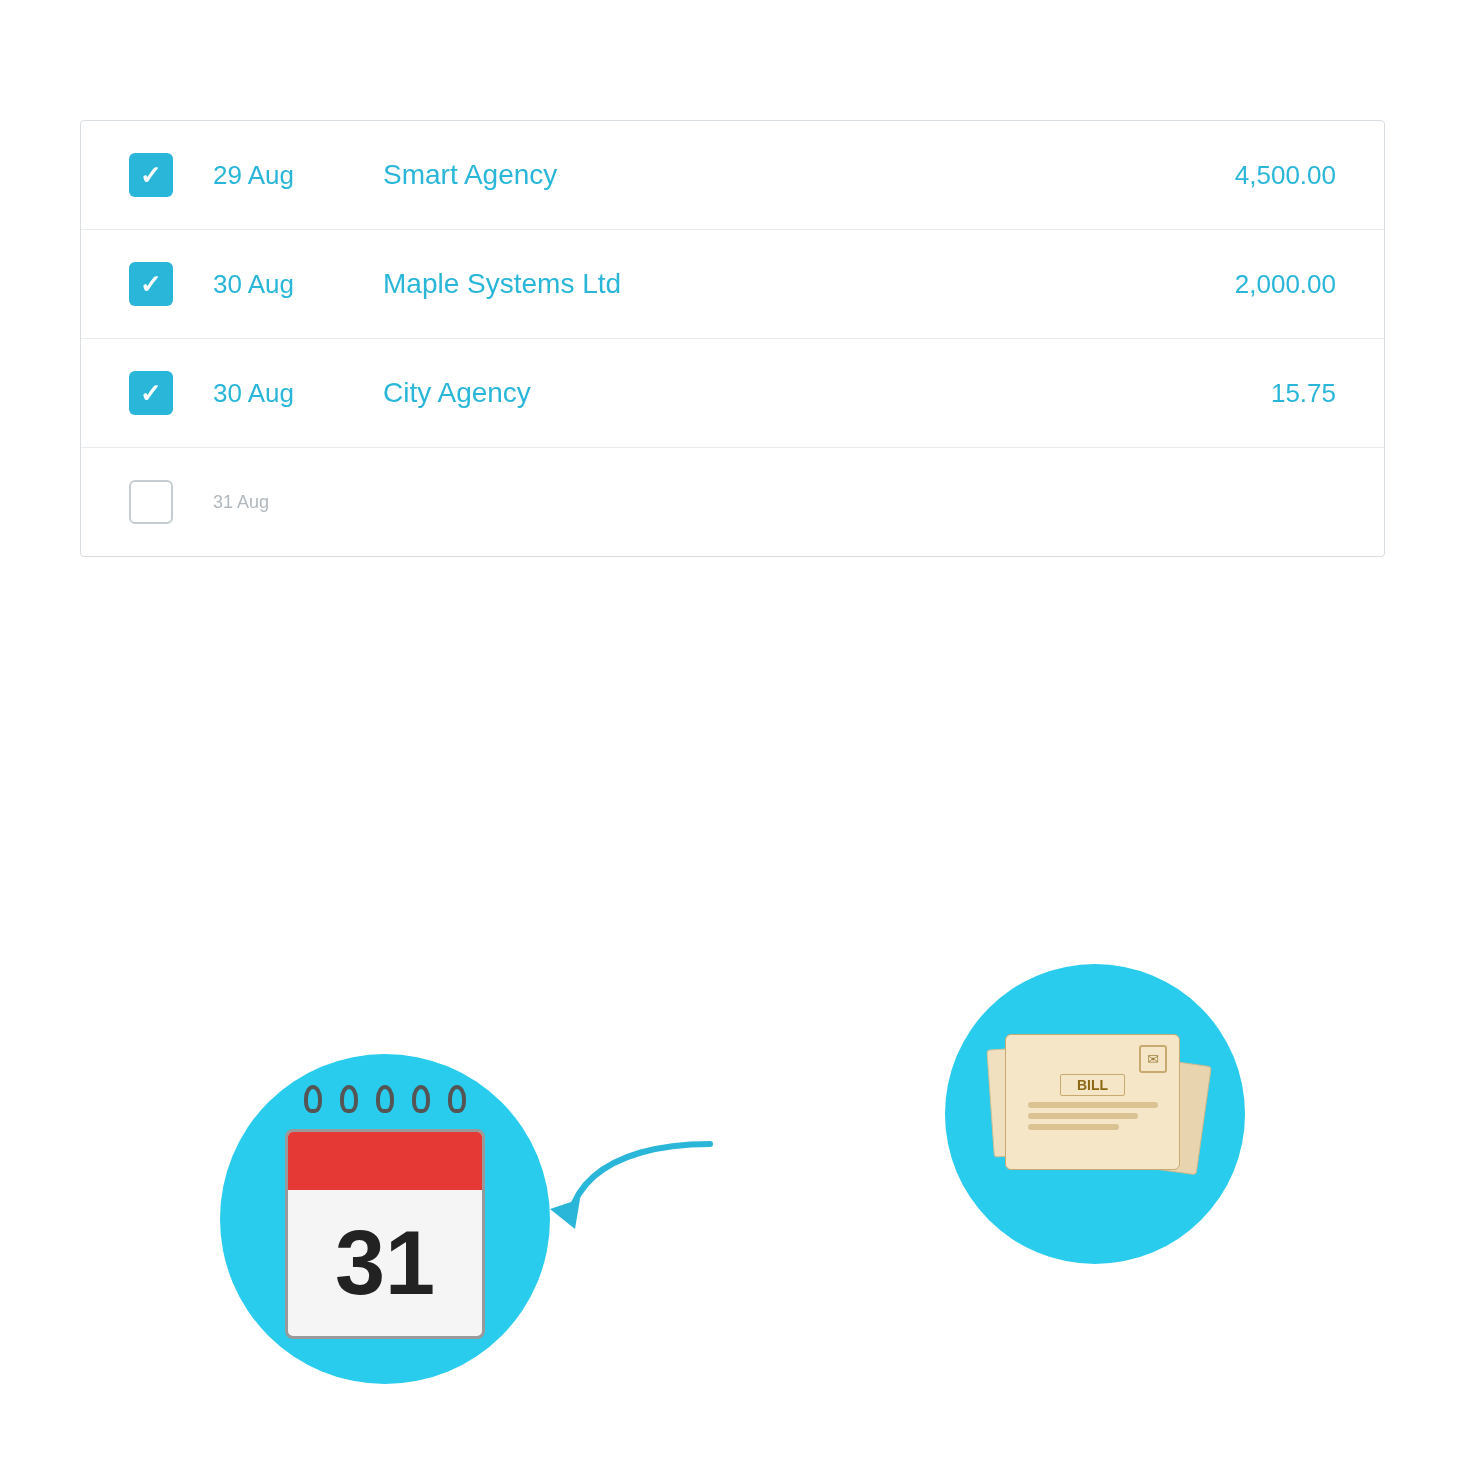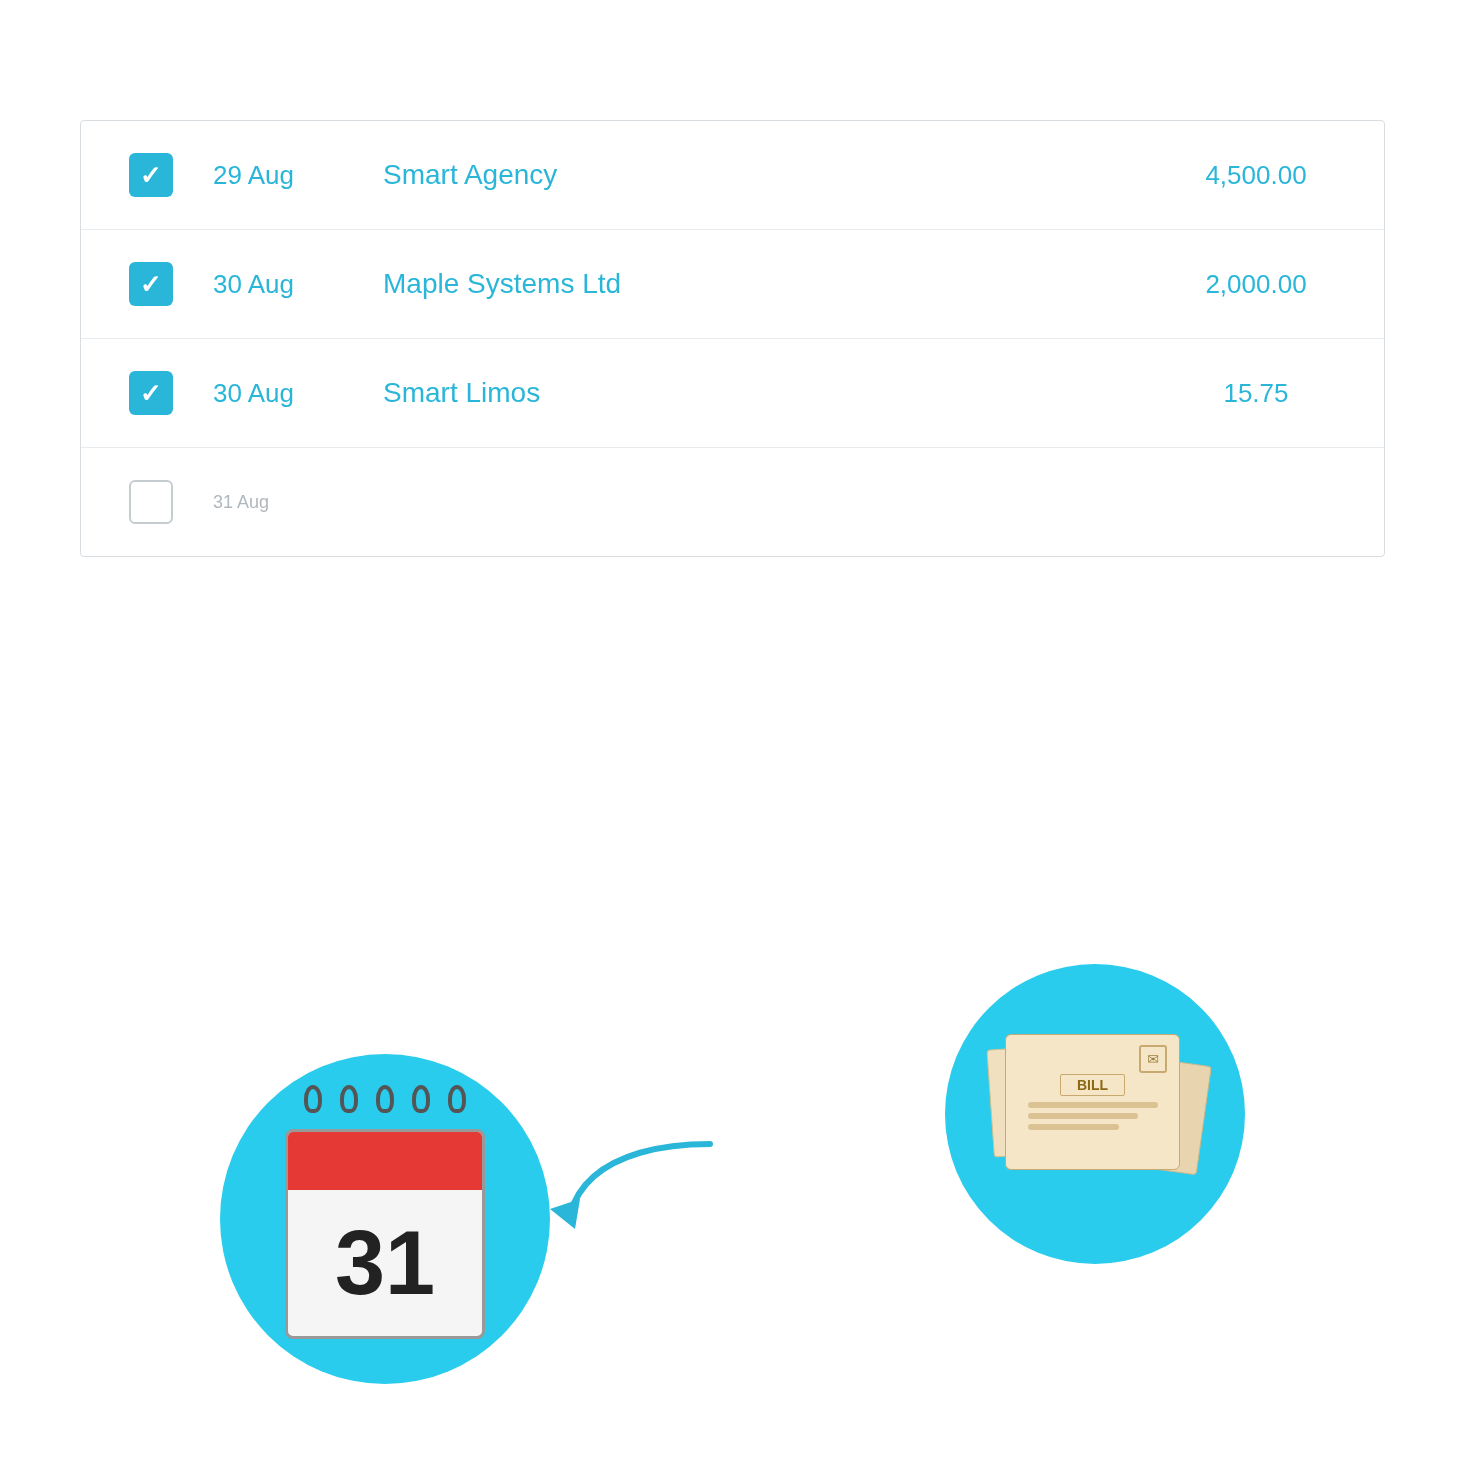--- a/index.html
+++ b/index.html
@@ -127,21 +127,21 @@
       font-size: 28px;
       color: #b0b8be;
       font-weight: 400;
     }
 
     
     .row-amount {
       font-size: 26px;
       color: #29b6d8;
       font-weight: 500;
-      text-align: center;
+      text-align: right;
       min-width: 160px;
     }
 
     .row-amount-muted {
       font-size: 26px;
       color: #b0b8be;
       font-weight: 400;
       text-align: right;
       min-width: 160px;
     }
@@ -363,21 +363,21 @@
       <span class="row-date">30 Aug</span>
       <span class="row-name">Maple Systems Ltd</span>
       <span class="row-amount">2,000.00</span>
     </div>
 
     <div class="payment-row">
       <div class="checkbox-wrapper">
         <div class="checkbox-checked"></div>
       </div>
       <span class="row-date">30 Aug</span>
-      <span class="row-name">Smart Limos</span>
+      <span class="row-name">City Agency</span>
       <span class="row-amount">15.75</span>
     </div>
 
     <div class="payment-row">
       <div class="checkbox-wrapper">
         <div class="checkbox-unchecked"></div>
       </div>
       <span class="row-date-muted">31 Aug</span>
       <span class="row-amount-muted"></span>
     </div>

